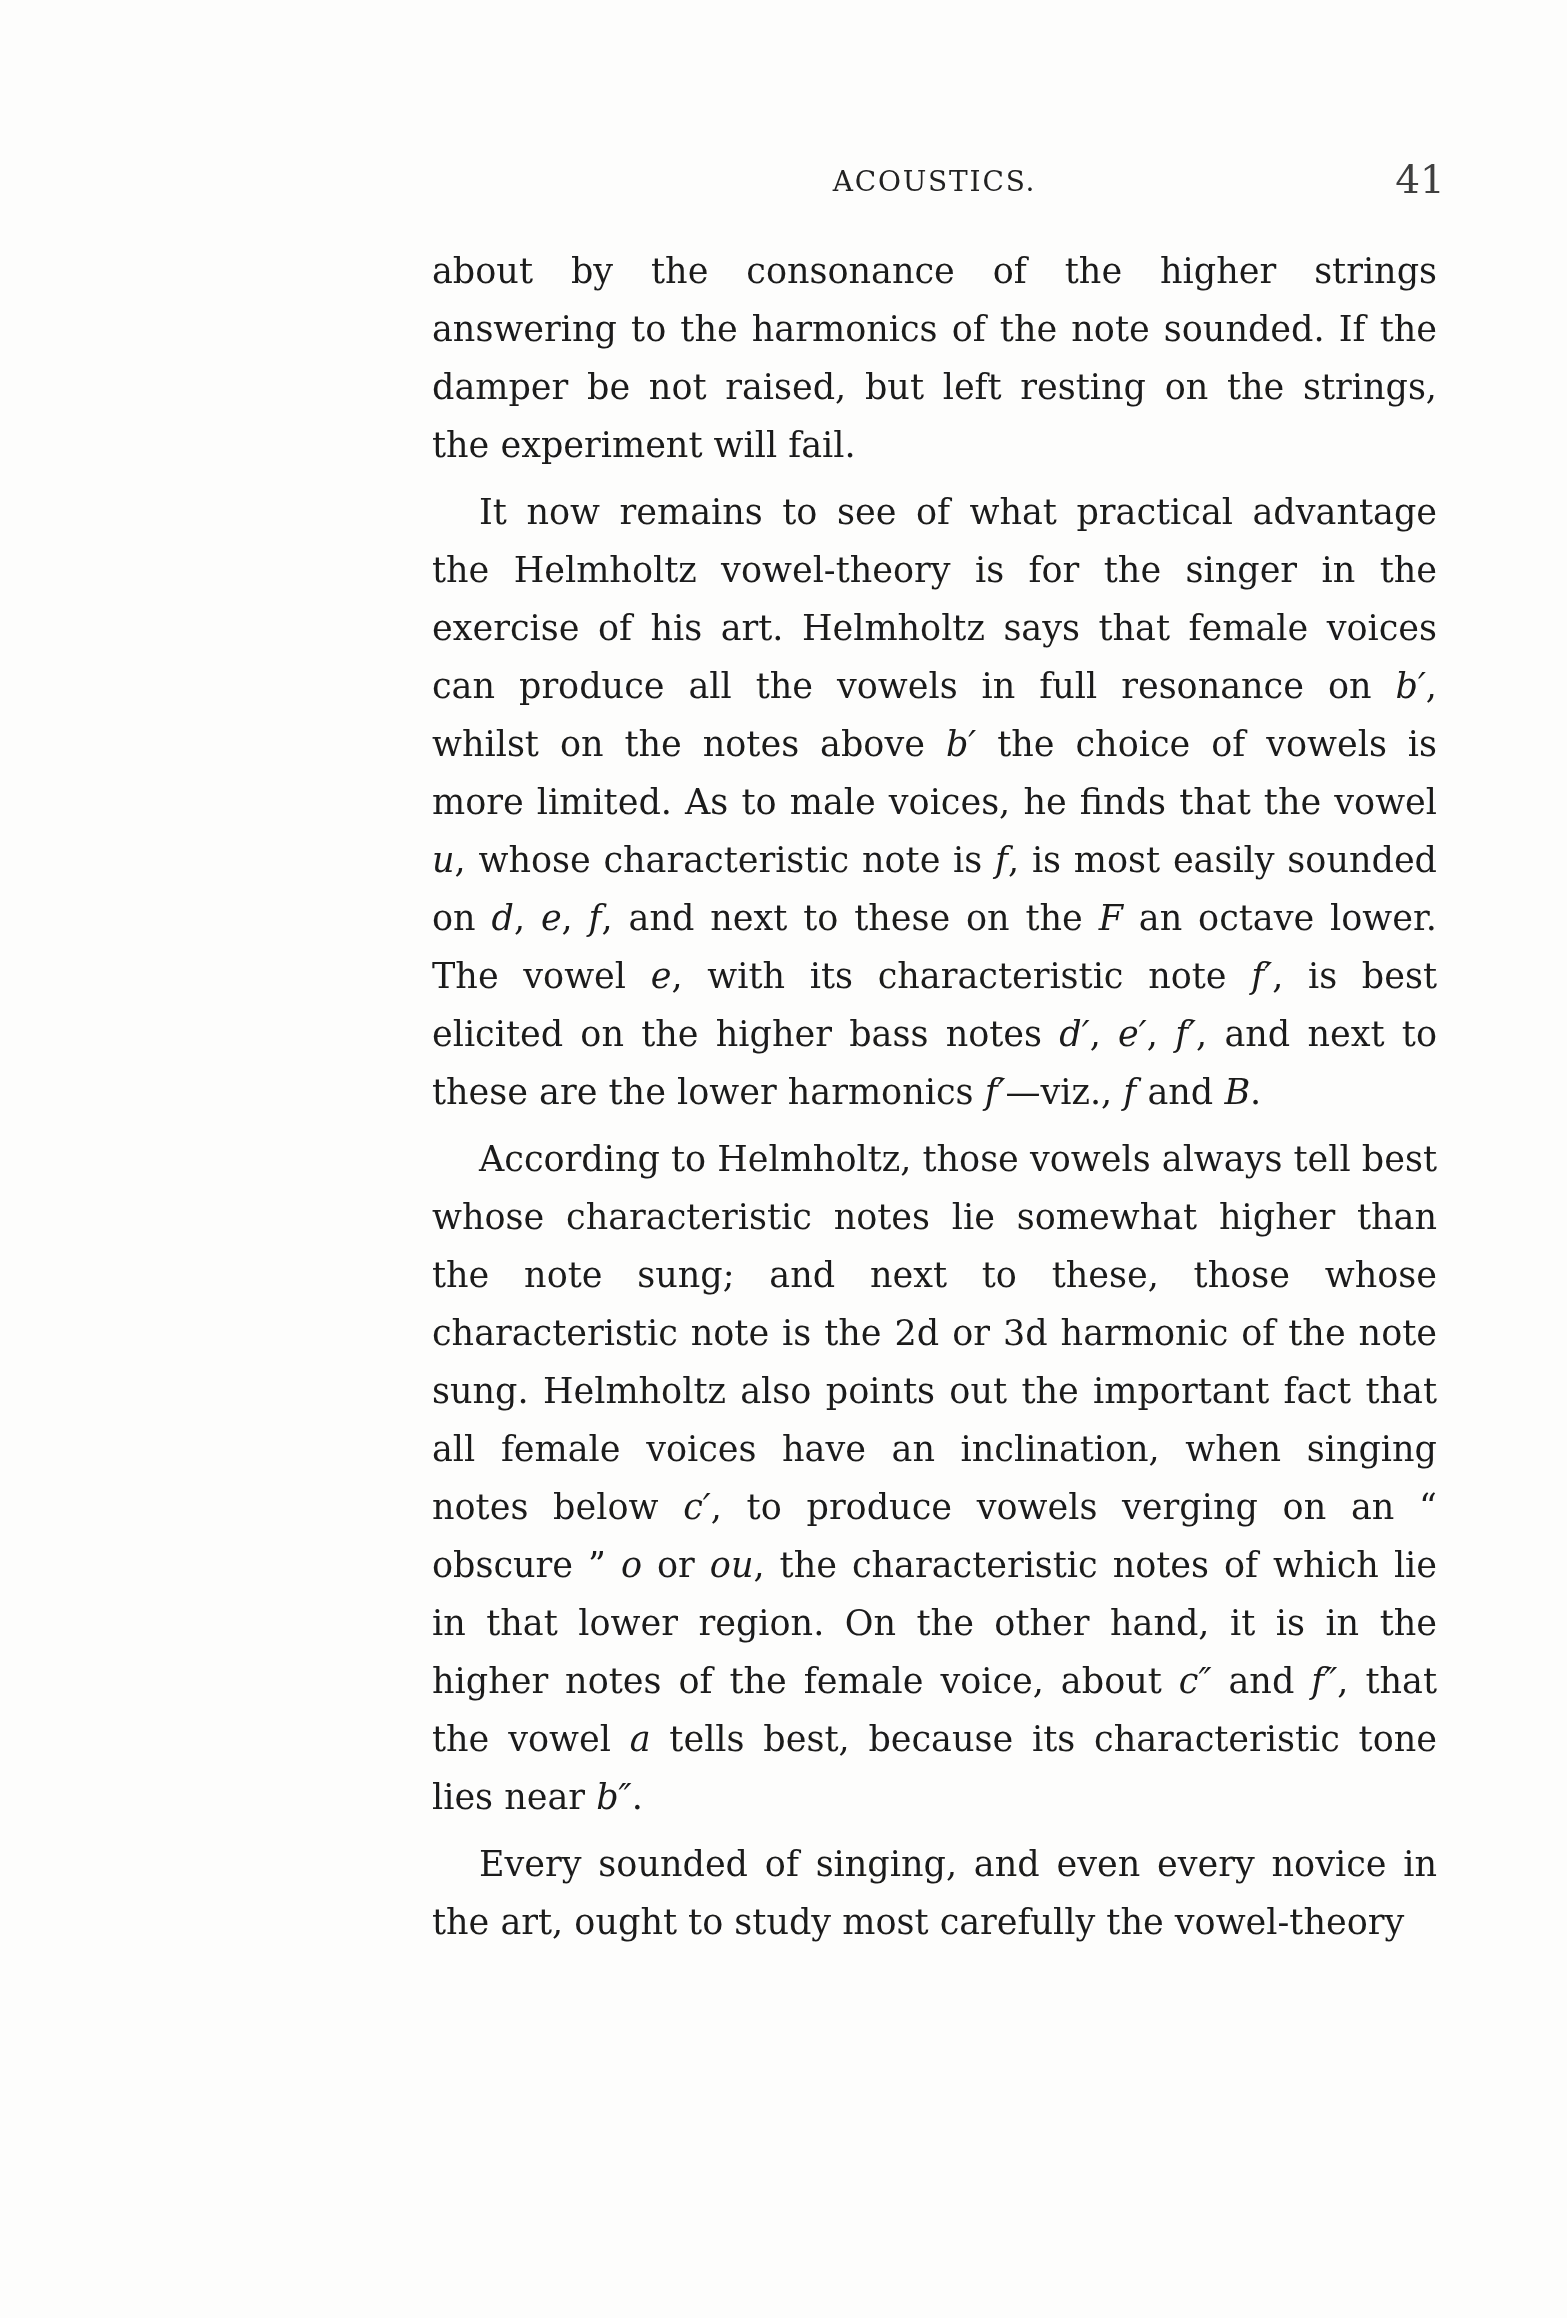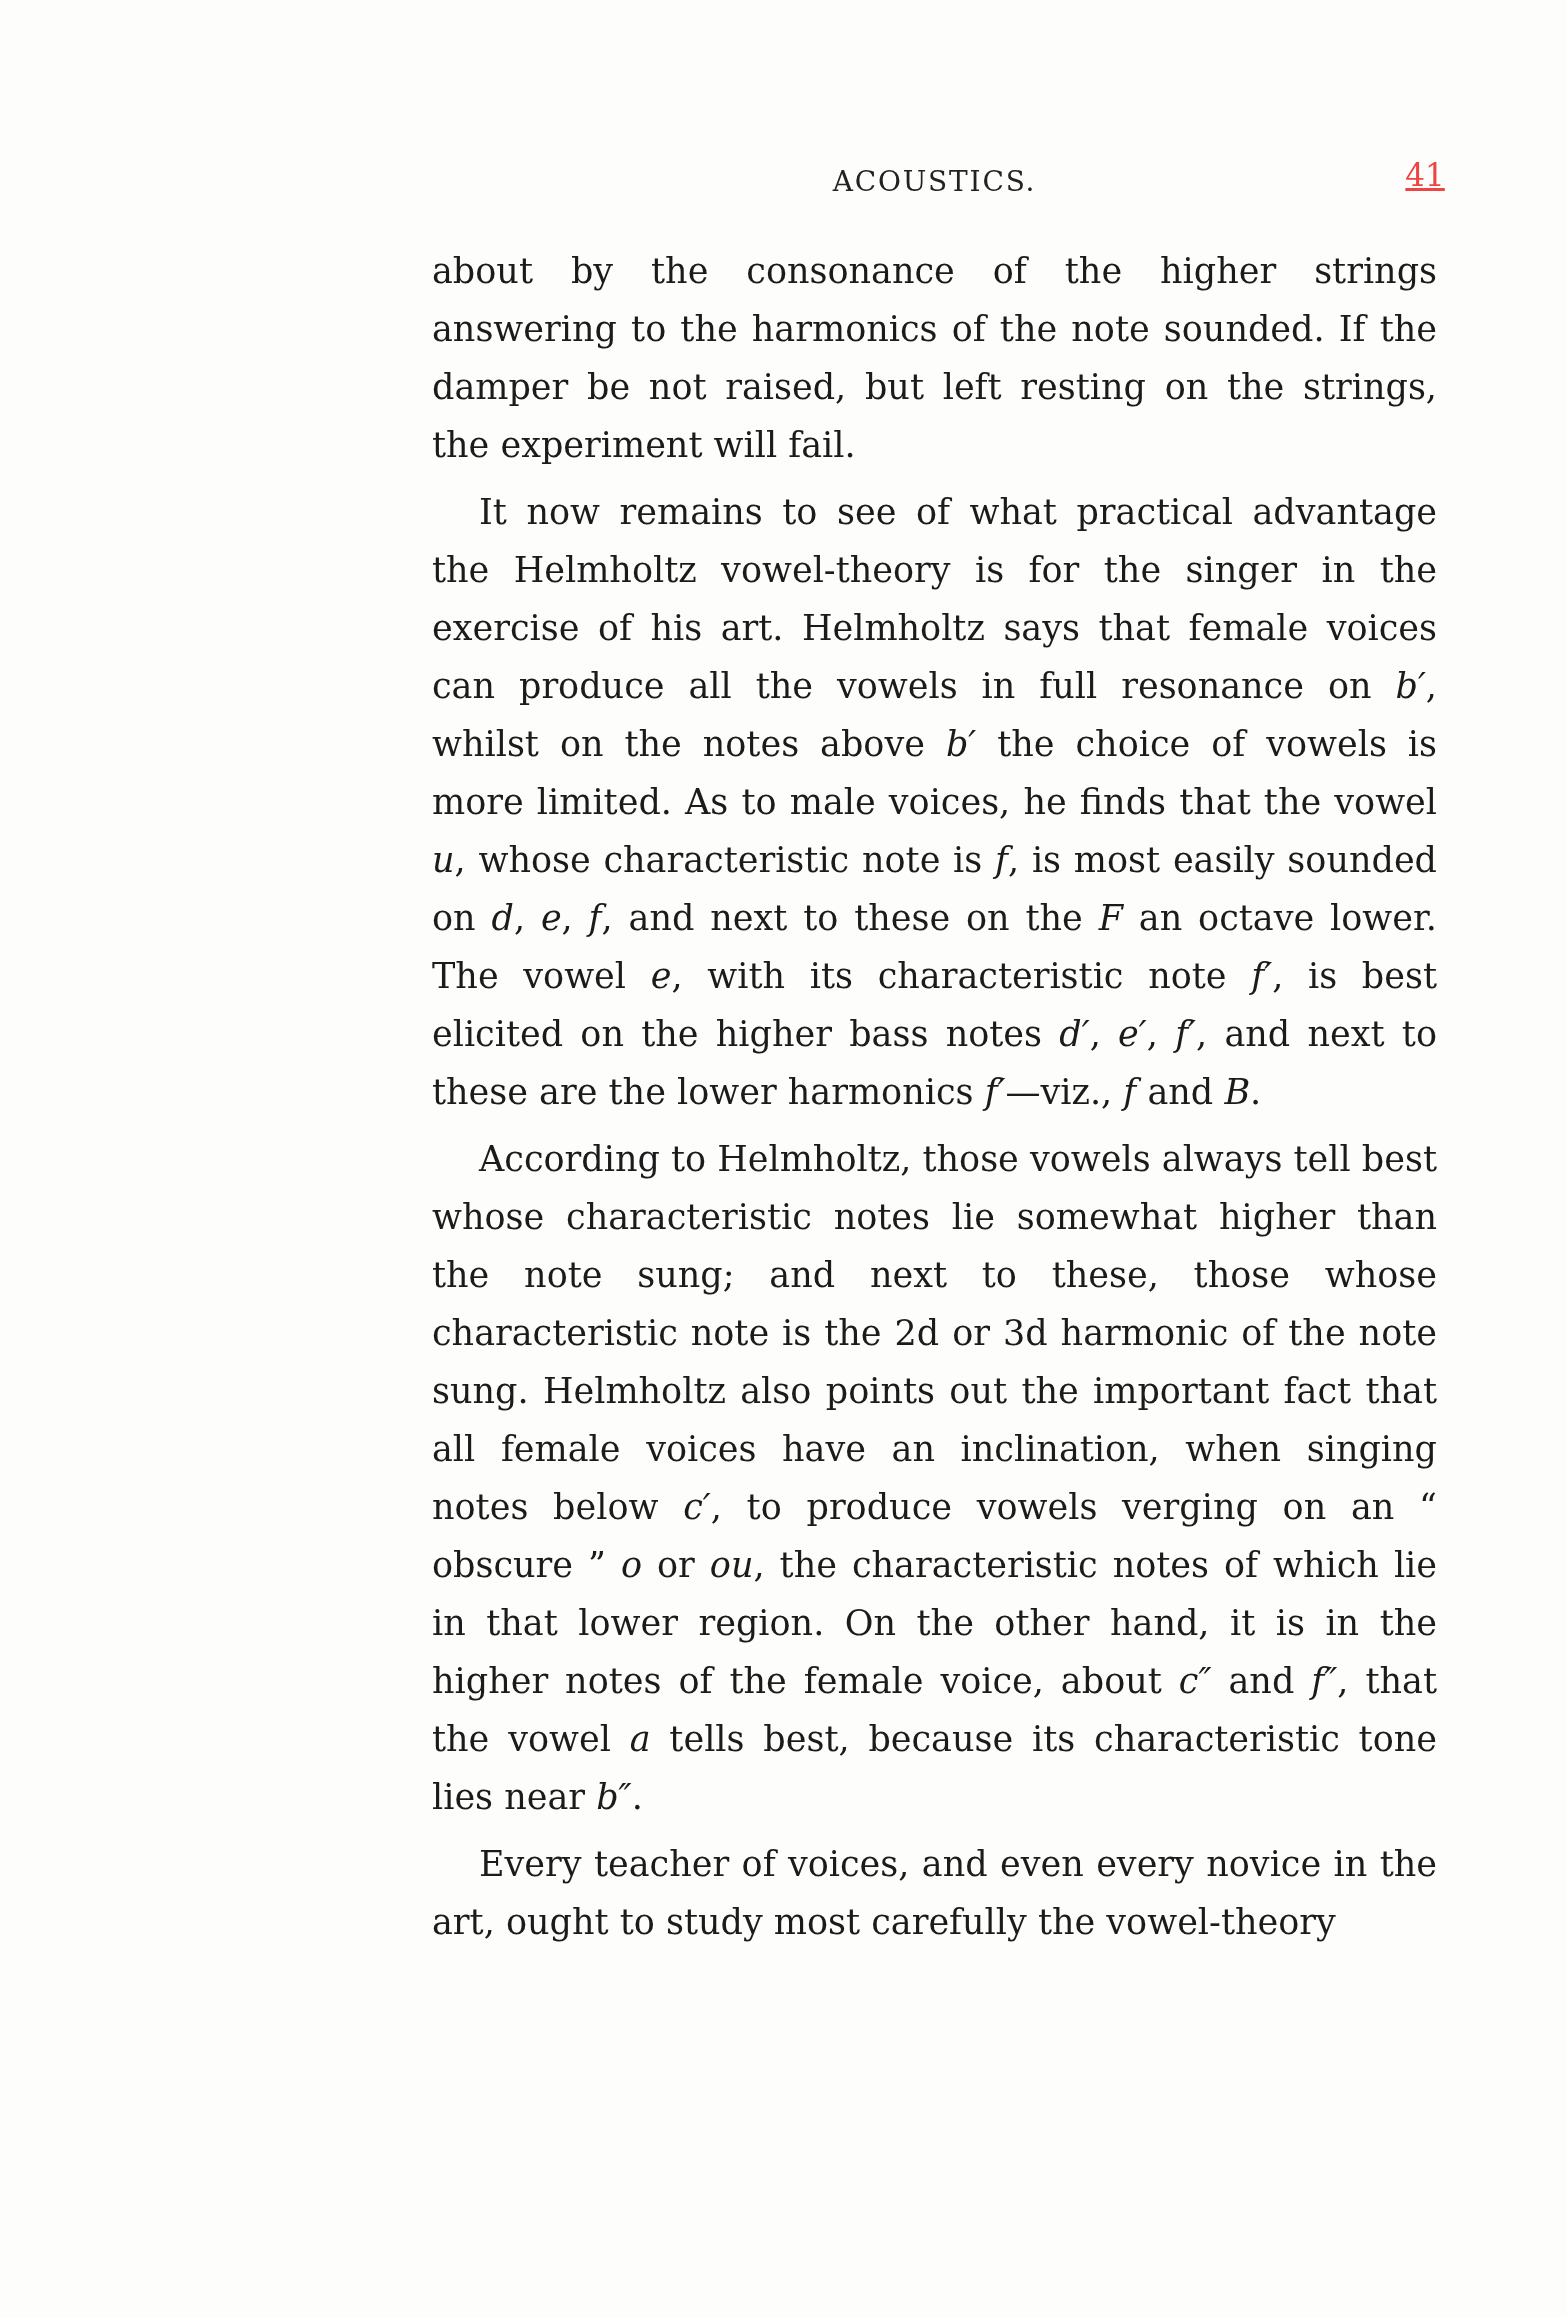--- a/index.html
+++ b/index.html
@@ -40,23 +40,22 @@
     top: 8.4px;
     text-align: center;
     font-size: 28px;
     letter-spacing: 1.8px;
     color: #222;
   }
   .page-number {
     position: absolute;
     right: 1.2px;
     top: 0;
-    font-size: 31px;
-    color: #ef4444;
-    text-decoration: underline;
+    font-size: 39px;
+    color: #404040;
   }
   .body-text {
     font-size: 35px;
     line-height: 58px;
     text-align: justify;
     color: #1b1b1b;
   }
   .body-text p {
     margin: 9px;
     padding: 0;
@@ -74,17 +73,17 @@
 <div class="page">
   <div class="text-column">
     <div class="page-header">
       <span class="running-title">ACOUSTICS.</span>
       <span class="page-number">41</span>
     </div>
     <div class="body-text">
         <p class=""><span>about by the consonance of the higher strings answering to the harmonics of the note sounded.  If the damper be not raised, but left resting on the strings, the experiment will fail.</span></p>
         <p class="indent"><span>It now remains to see of what practical advantage the Helmholtz vowel-theory is for the singer in the exercise of his art.  Helmholtz says that female voices can produce all the vowels in full resonance on </span><i>b′</i><span>, whilst on the notes above </span><i>b′</i><span> the choice of vowels is more limited.  As to male voices, he finds that the vowel </span><i>u</i><span>, whose characteristic note is </span><i>f</i><span>, is most easily sounded on </span><i>d</i><span>, </span><i>e</i><span>, </span><i>f</i><span>, and next to these on the </span><i>F</i><span> an octave lower.  The vowel </span><i>e</i><span>, with its characteristic note </span><i>f′</i><span>, is best elicited on the higher bass notes </span><i>d′</i><span>, </span><i>e′</i><span>, </span><i>f′</i><span>, and next to these are the lower harmonics </span><i>f′</i><span>—viz., </span><i>f</i><span> and </span><i>B</i><span>.</span></p>
         <p class="indent"><span>According to Helmholtz, those vowels always tell best whose characteristic notes lie somewhat higher than the note sung; and next to these, those whose characteristic note is the 2d or 3d harmonic of the note sung.  Helmholtz also points out the important fact that all female voices have an inclination, when singing notes below </span><i>c′</i><span>, to produce vowels verging on an “ obscure ” </span><i>o</i><span> or </span><i>ou</i><span>, the characteristic notes of which lie in that lower region.  On the other hand, it is in the higher notes of the female voice, about </span><i>c″</i><span> and </span><i>f″</i><span>, that the vowel </span><i>a</i><span> tells best, because its characteristic tone lies near </span><i>b″</i><span>.</span></p>
-        <p class="indent"><span>Every teacher of voices, and even every novice in the art, ought to study most carefully the vowel-theory</span></p>
+        <p class="indent"><span>Every sounded of singing, and even every novice in the art, ought to study most carefully the vowel-theory</span></p>
       </div>
   </div>
 </div>
 
 
 </body></html>

